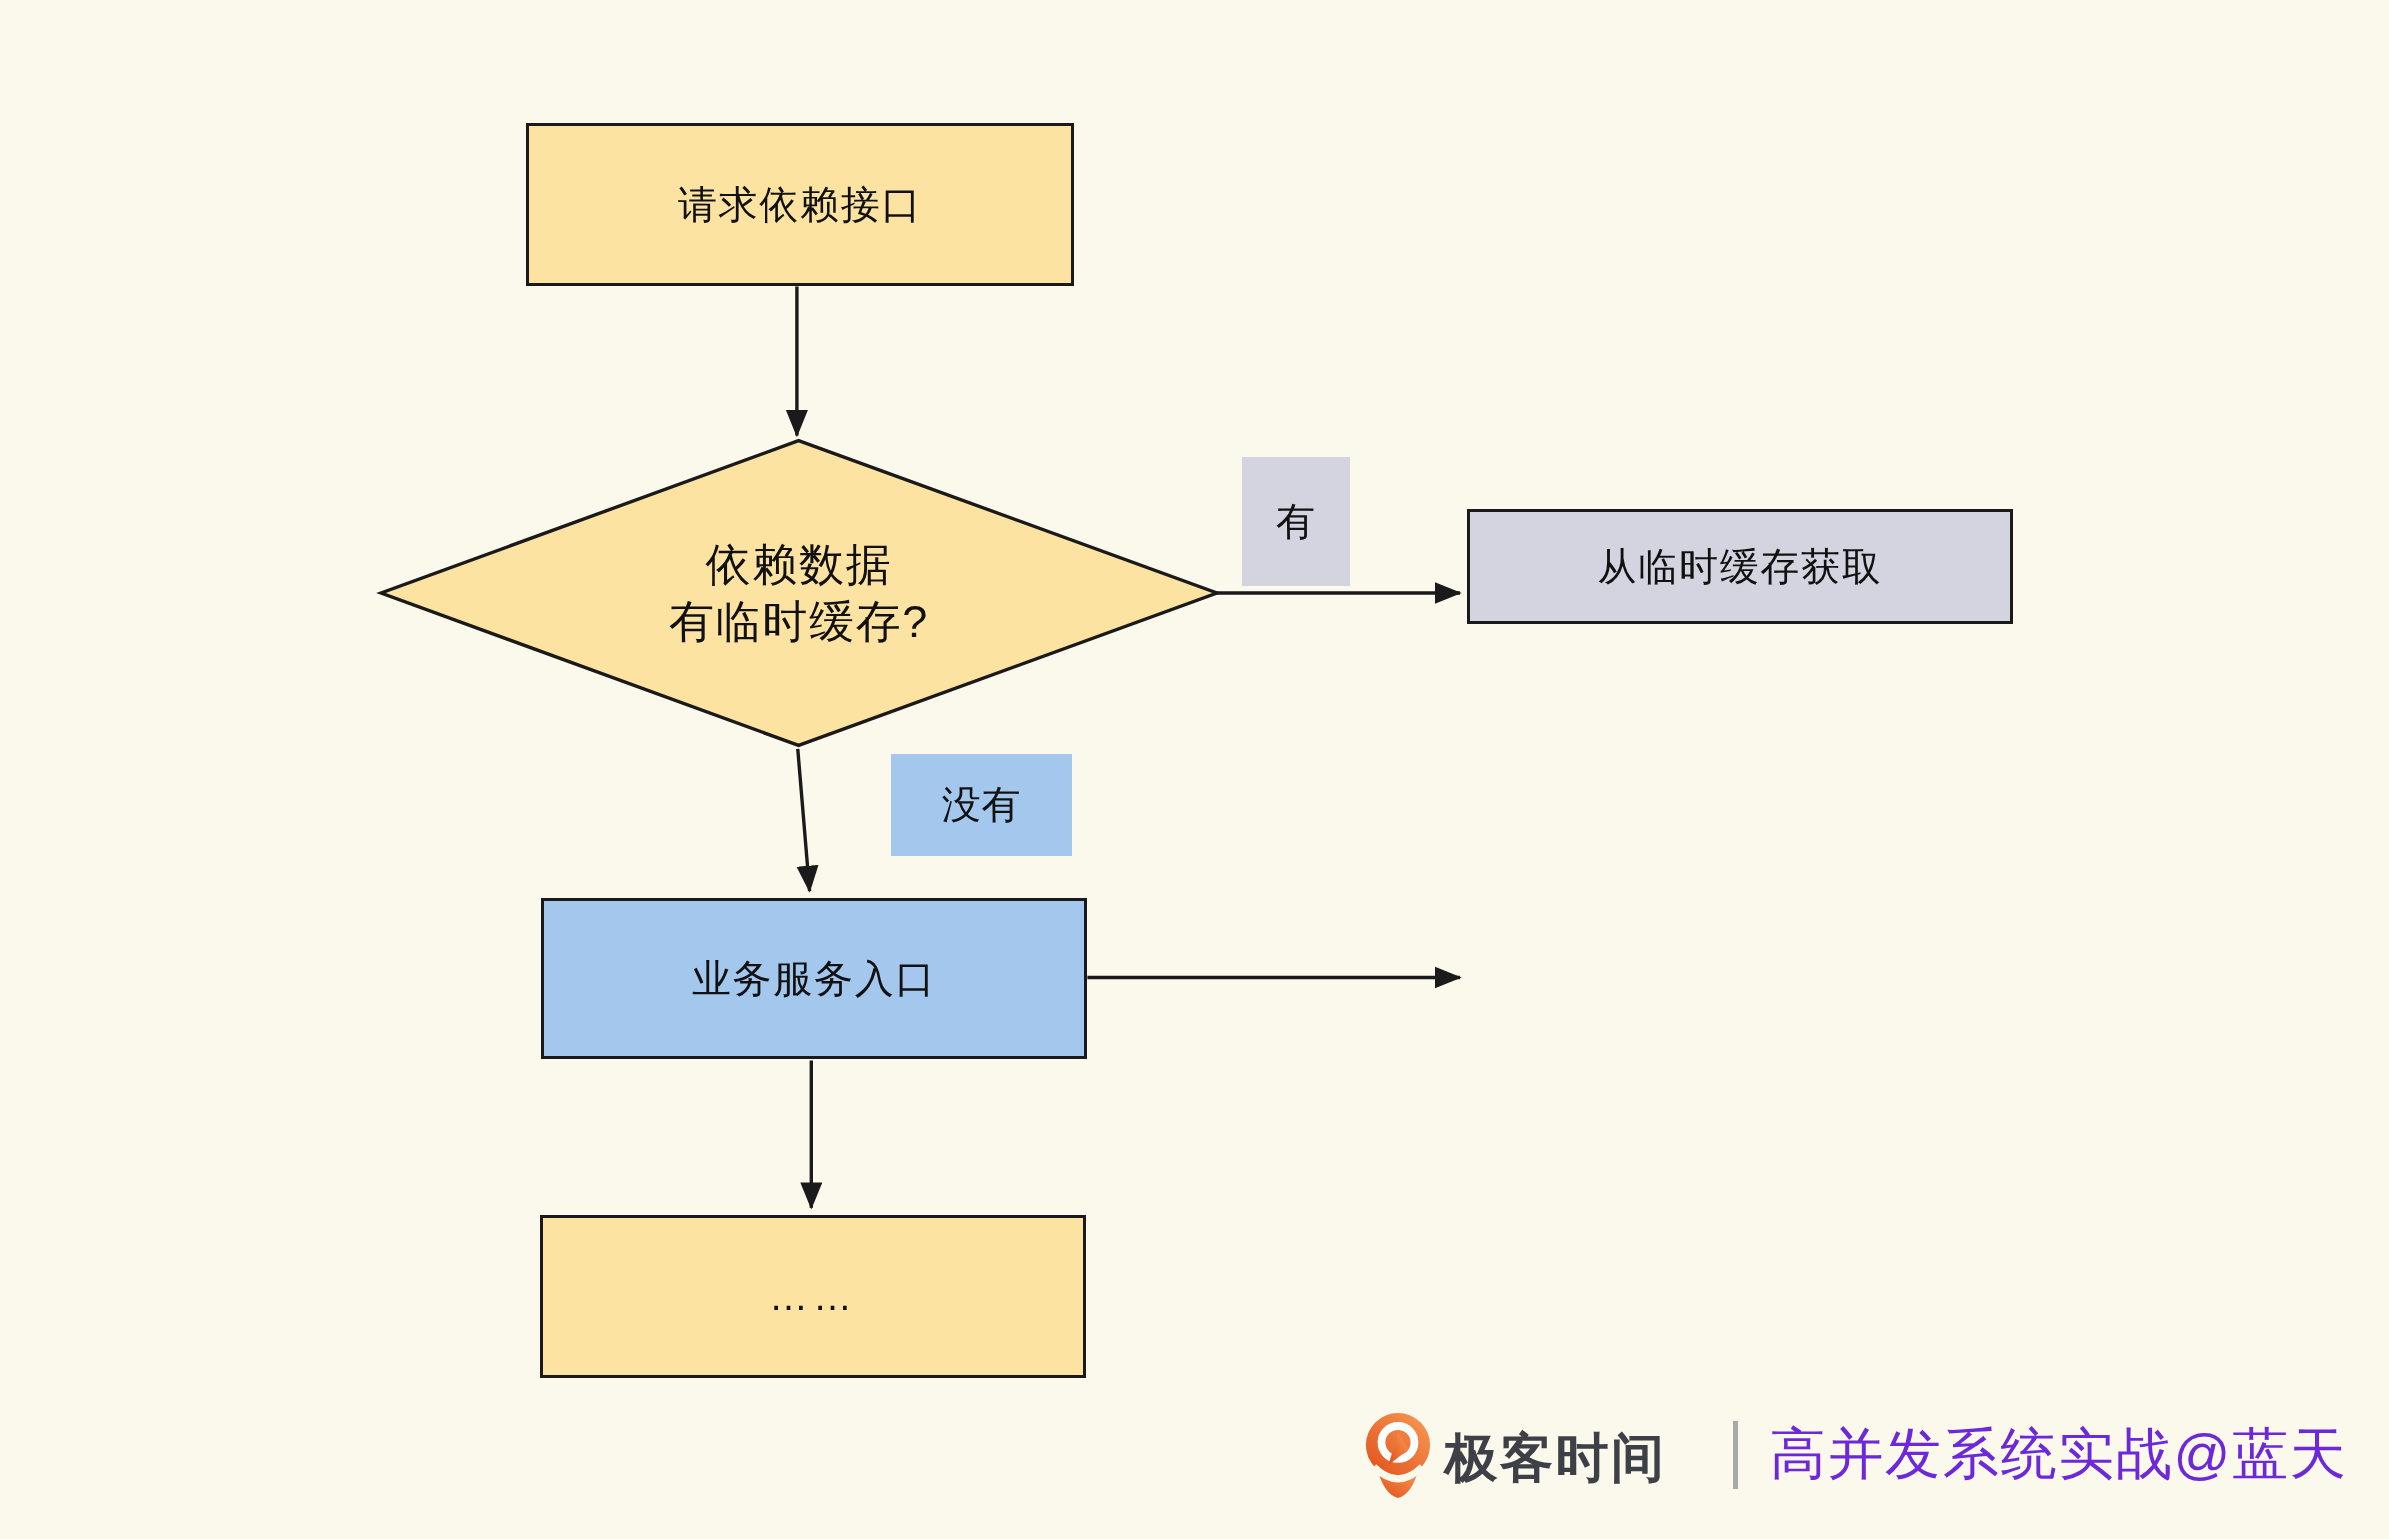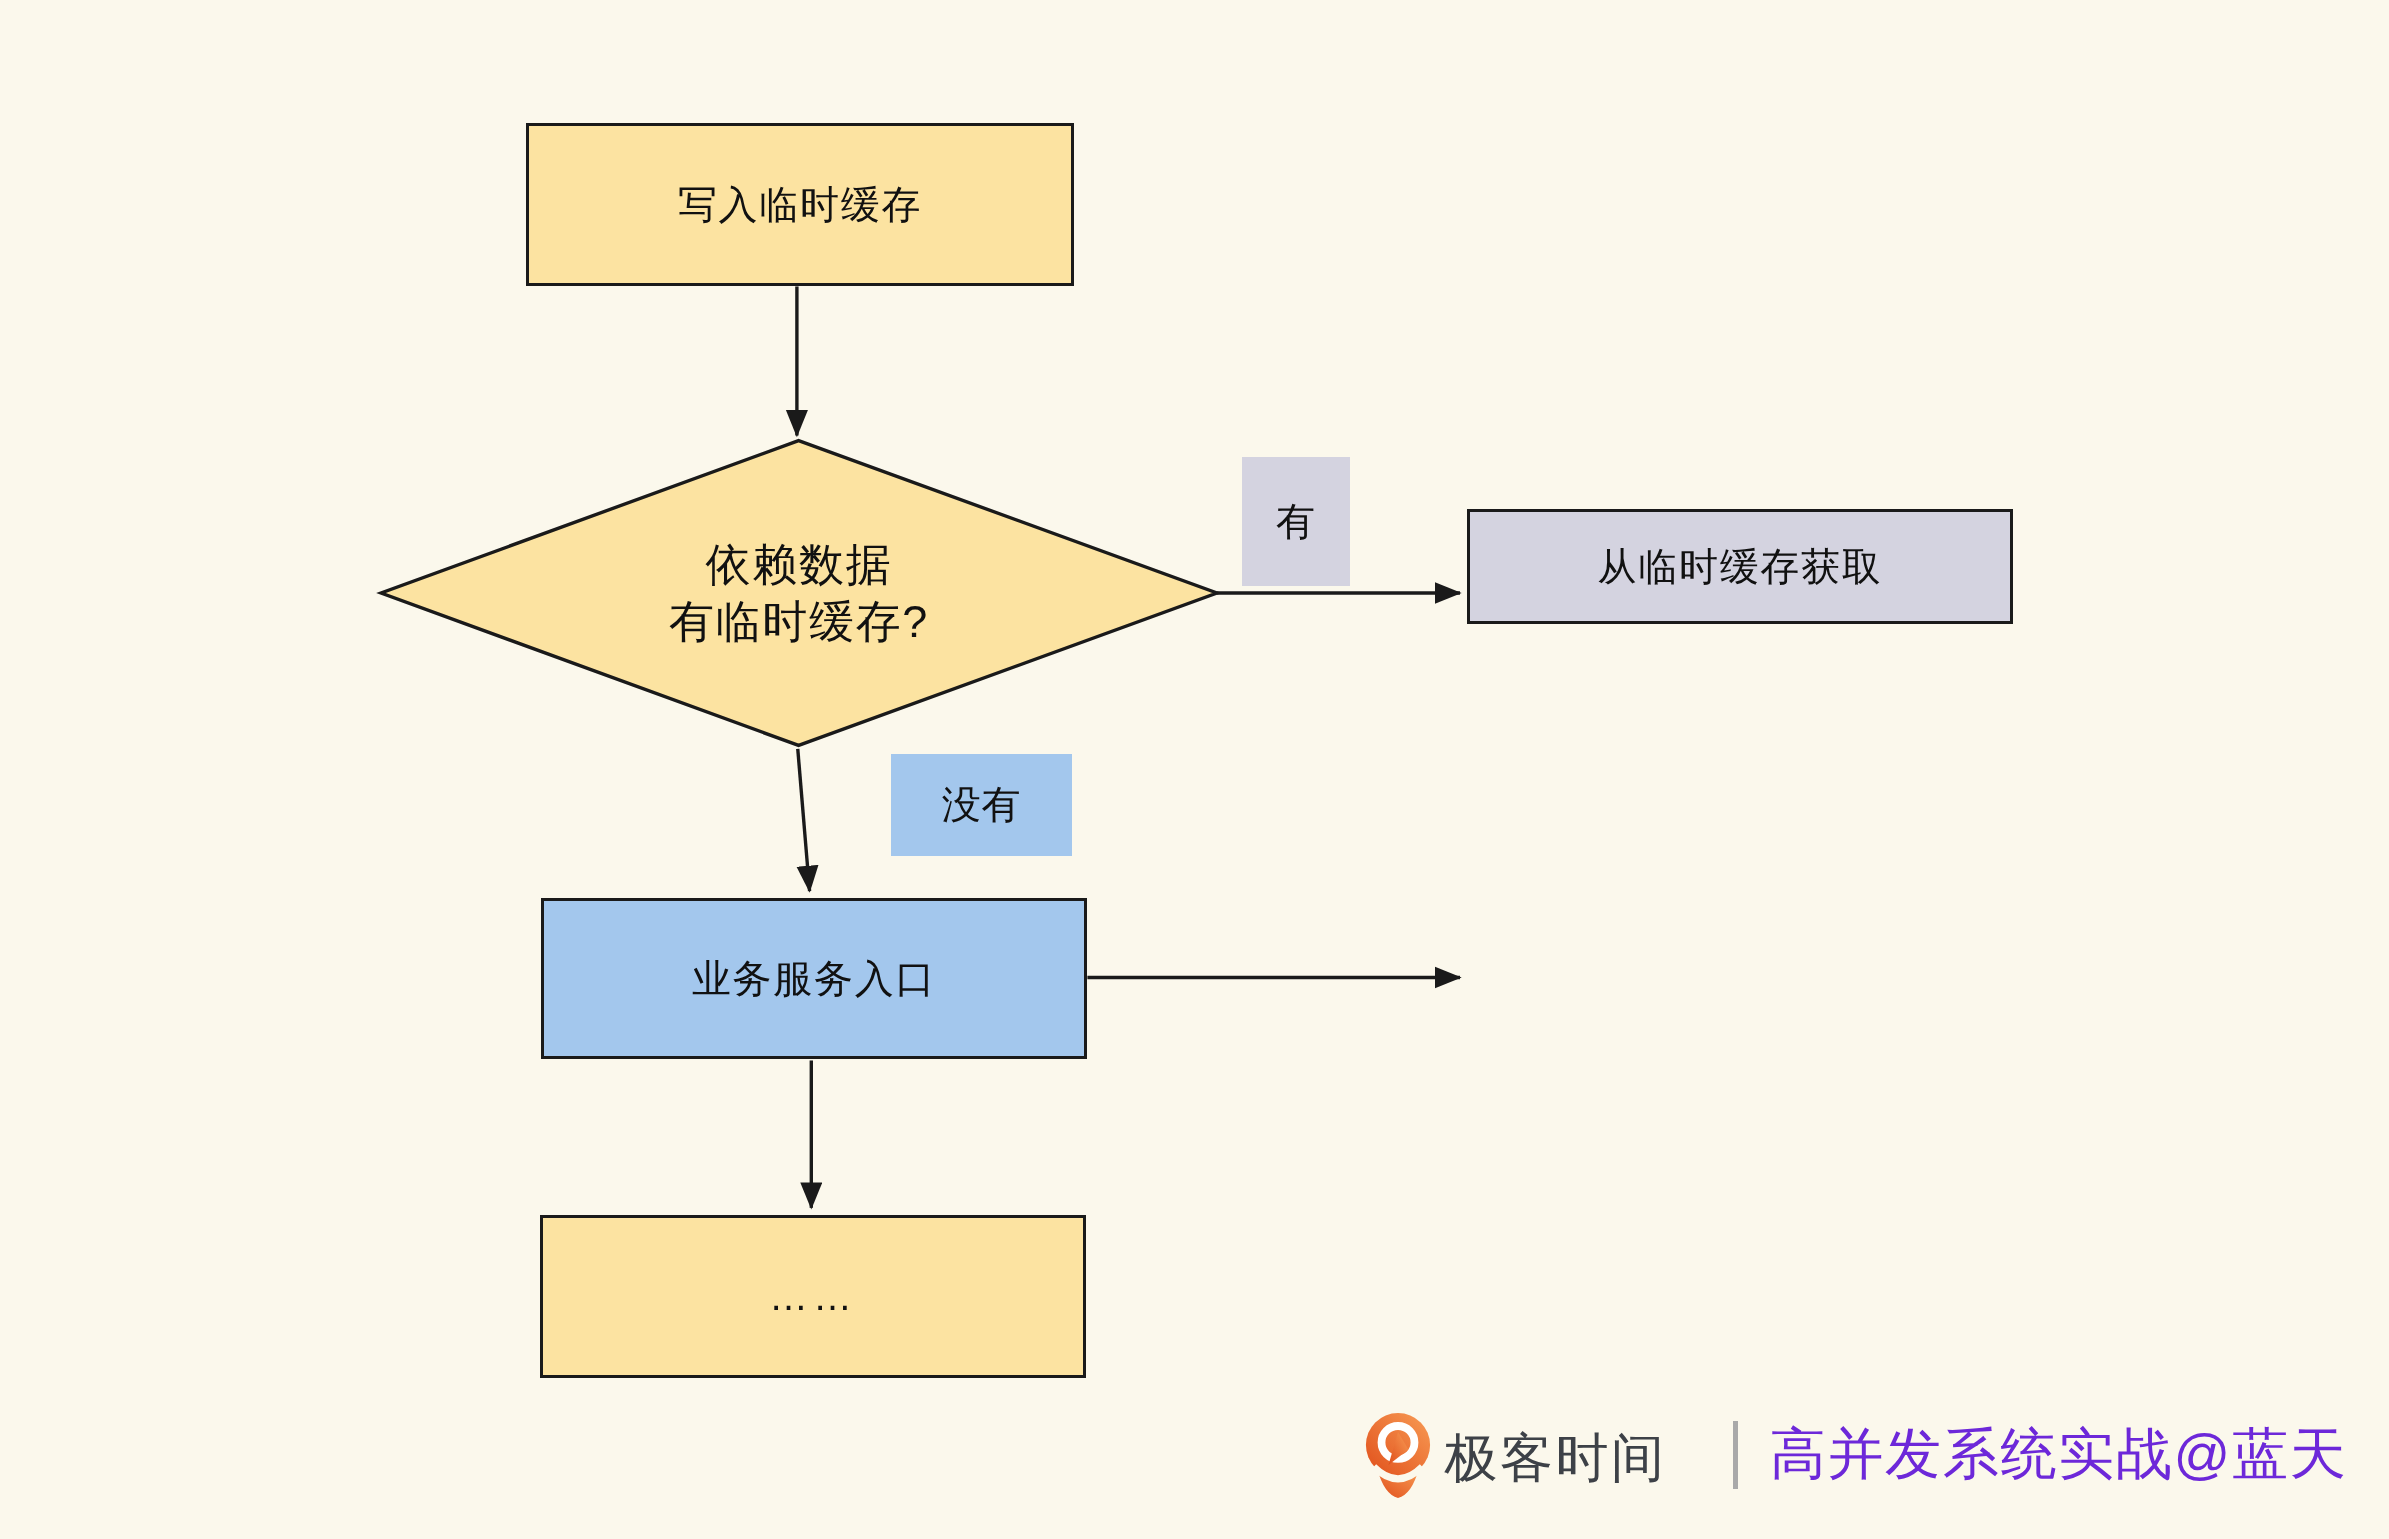--- a/index.html
+++ b/index.html
@@ -32,21 +32,21 @@
     font-size:39px;color:#111;letter-spacing:0.8px;
   }
   .edge-label-yes{left:1242px;top:457px;width:108px;height:129px;background:#d4d3e0;}
   .edge-label-no{left:891px;top:754px;width:181px;height:102px;background:#a3c7ed;}
   .footer{
     position:absolute;left:1365px;top:1411px;height:88px;
     display:flex;align-items:center;
   }
   .footer .logo-icon{width:66px;height:85px;flex:0 0 auto;}
   .brand-text{
-    margin-left:13.6px;font-size:53px;font-weight:400;color:#3d4147;letter-spacing:2.5px;margin-top:8px;
+    margin-left:13.6px;font-size:53px;font-weight:700;color:#3d4147;letter-spacing:2.5px;margin-top:8px;
   }
   .footer-sep{
     width:5.1px;height:68px;background:#a9a9a9;margin-left:66px;margin-right:32px;flex:0 0 auto;
   }
   .watermark-text{
     font-size:56px;font-weight:500;color:#6d28d9;letter-spacing:1.7px;white-space:nowrap;
   }
 </style>
 </head>
 <body>
@@ -67,21 +67,21 @@
     <polygon points="943,520 1437,700 943,880 450,700" fill="#fce3a1" stroke="#1a1a1a" stroke-width="4"></polygon>
 
     <line x1="941" y1="338" x2="941" y2="514" stroke="#1a1a1a" stroke-width="4" marker-end="url(#ah)"></line>
     <line x1="1437" y1="700" x2="1724" y2="700" stroke="#1a1a1a" stroke-width="4" marker-end="url(#ah)"></line>
     <line x1="942" y1="884" x2="956" y2="1052" stroke="#1a1a1a" stroke-width="4" marker-end="url(#ah)"></line>
     <line x1="1284" y1="1154" x2="1724" y2="1154" stroke="#1a1a1a" stroke-width="4" marker-end="url(#ah)"></line>
     <line x1="958" y1="1252" x2="958" y2="1426" stroke="#1a1a1a" stroke-width="4" marker-end="url(#ah)"></line>
   </svg>
 
   <div class="node yellow node-entry">
-    <span>写入临时缓存</span>
+    <span>请求依赖接口</span>
   </div>
 
   <div class="diamond-label">
     <div>依赖数据</div>
     <div>有临时缓存?</div>
   </div>
 
   <div class="edge-label edge-label-yes">
     <span>有</span>
   </div>

